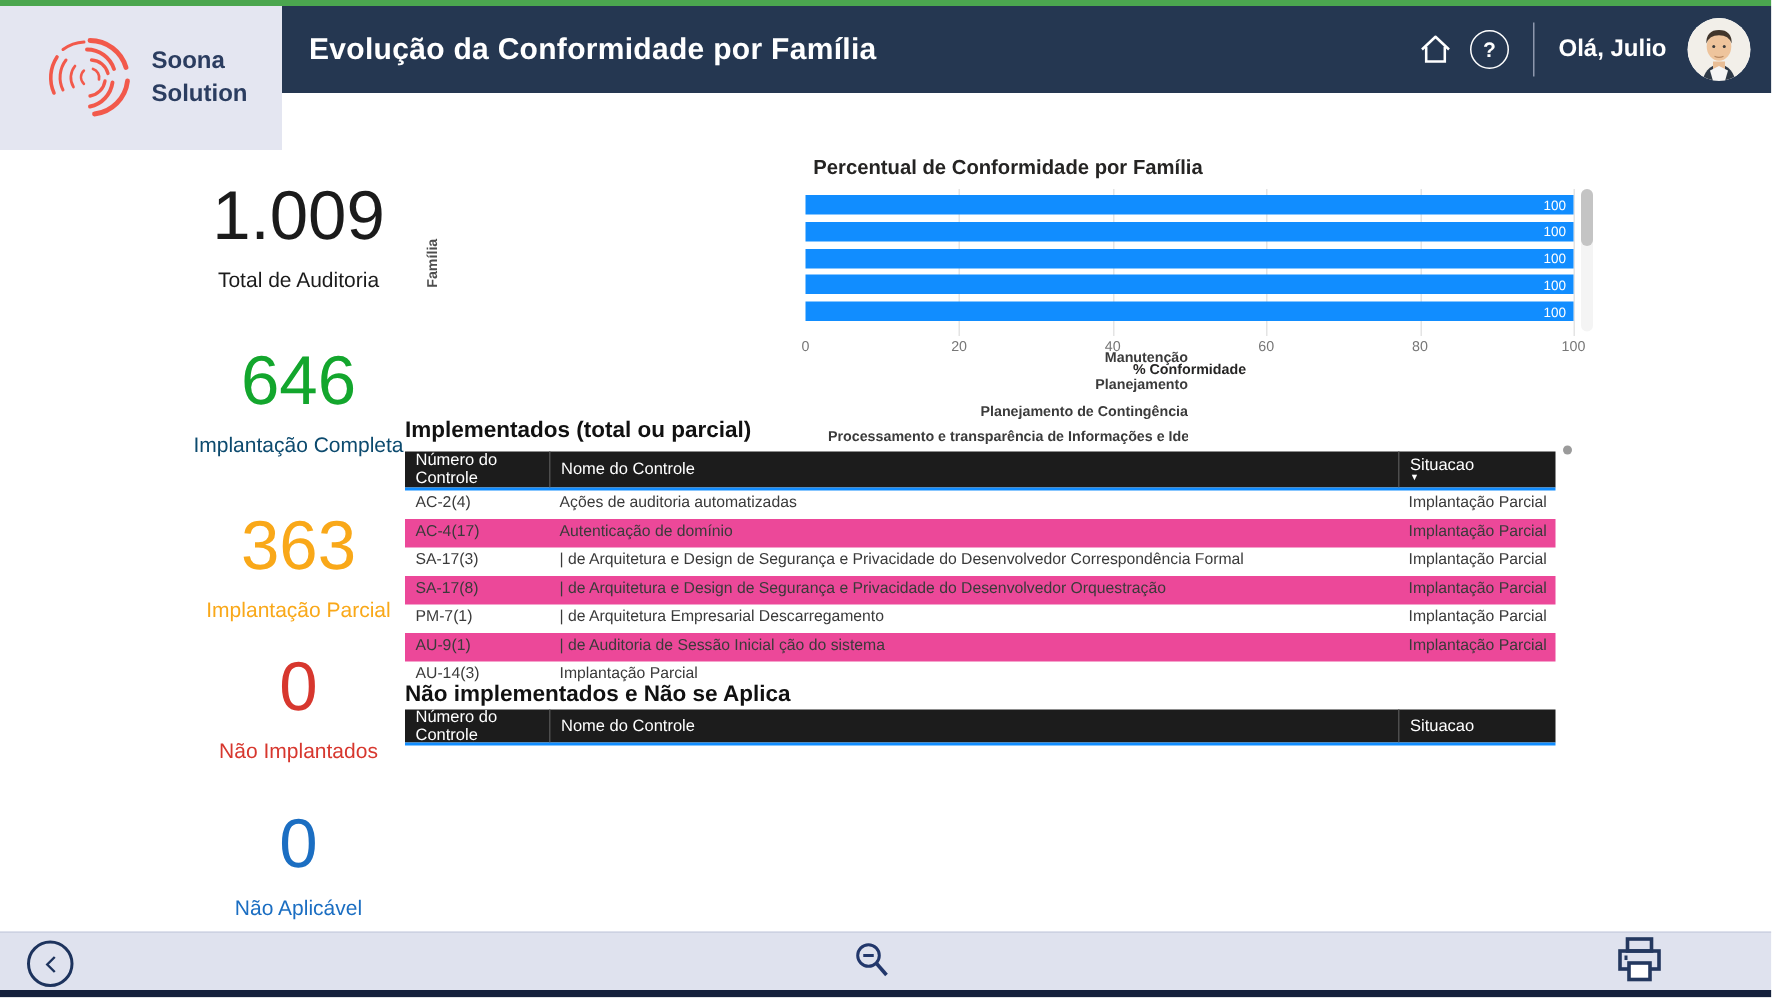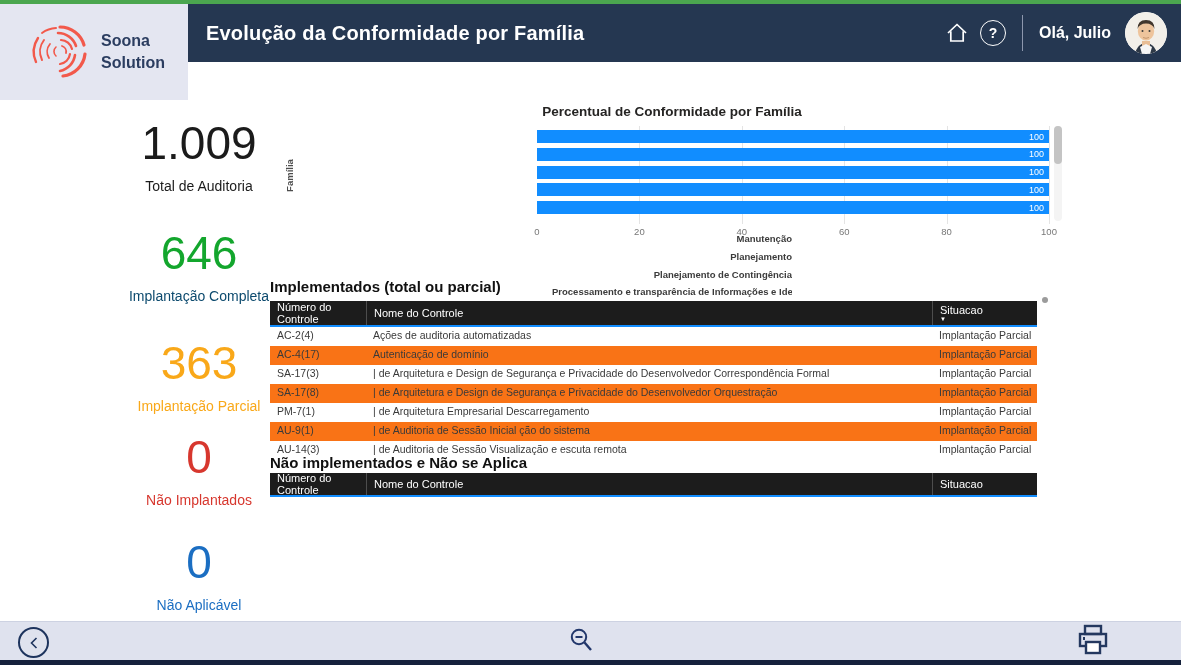--- a/index.html
+++ b/index.html
@@ -58,21 +58,21 @@
   .tbl-head .cell{font-size:11px;display:flex;align-items:center;padding-left:7px;box-sizing:border-box;}
   .tbl-head .cell + .cell{border-left:1px solid #4d4d4d;}
   .col-num{width:96px;flex:0 0 auto;}
   .col-name{flex:1 1 auto;}
   .col-sit{width:105px;flex:0 0 auto;}
   .head-sit-inner{display:flex;flex-direction:column;justify-content:center;line-height:1.1;}
   .sort-arrow{font-size:6px;line-height:6px;}
   .tbl-underline{position:absolute;left:270px;width:767px;height:2px;background:#118DFF;}
   .tbl-rows{position:absolute;left:270px;width:767px;}
   .trow{display:flex;height:19px;line-height:17.6px;font-size:10.5px;color:#3a3a3a;cursor:default;}
-  .trow.alt{background:#f97316;}
+  .trow.alt{background:#ec4899;}
   .trow .cell{padding-left:7px;box-sizing:border-box;white-space:nowrap;overflow:hidden;}
   .tbl-scroll-dot{position:absolute;left:1042px;top:297px;width:6px;height:6px;border-radius:50%;background:#9b9b9b;}
 
   
   .bottom-bar{position:absolute;left:0;top:621px;width:1181px;height:39px;background:#dfe2ee;border-top:1px solid #cdd2e2;}
   .bottom-navy{position:absolute;left:0;top:660px;width:1181px;height:5px;background:#15213c;}
   .back-btn{position:absolute;left:18px;top:627px;width:27px;height:27px;border:2px solid #1d335d;border-radius:50%;
             display:flex;align-items:center;justify-content:center;cursor:pointer;}
   .zoom-btn{position:absolute;left:566px;top:626px;width:30px;height:32px;cursor:pointer;}
   .print-btn{position:absolute;left:1076px;top:624px;width:34px;height:32px;cursor:pointer;}
@@ -194,20 +194,21 @@
         <div class="bar-row-label" style="top: 200.2px; left: 270px; position: absolute;">Proteção Física e Ambiental</div>
       </div>
     <div class="chart-axis" id="chart-axis">
         <div class="tick" style="left: 0px;">0</div>
         <div class="tick" style="left: 102.4px;">20</div>
         <div class="tick" style="left: 204.8px;">40</div>
         <div class="tick" style="left: 307.2px;">60</div>
         <div class="tick" style="left: 409.6px;">80</div>
         <div class="tick" style="left: 512px;">100</div>
       </div>
+    <div class="chart-xlabel">% Conformidade</div>
     <div class="chart-scrollbar">
       <div class="chart-scroll-thumb"></div>
     </div>
   </div>
 
   <div class="tbl-title" style="top:278px;">Implementados (total ou parcial)</div>
   <div class="tbl-head" style="top:301px;height:24px;" id="t1-head">
       <div class="cell col-num">Número do Controle</div>
       <div class="cell col-name">Nome do Controle</div>
       <div class="cell col-sit">
@@ -244,21 +245,20 @@
         <div class="cell col-name">| de Arquitetura Empresarial Descarregamento</div>
         <div class="cell col-sit">Implantação Parcial</div>
       </div>
       <div class="trow alt">
         <div class="cell col-num">AU-9(1)</div>
         <div class="cell col-name">| de Auditoria de Sessão Inicial ção do sistema</div>
         <div class="cell col-sit">Implantação Parcial</div>
       </div>
       <div class="trow">
         <div class="cell col-num">AU-14(3)</div>
-        <div class="cell col-name">| de Auditoria de Sessão Visualização e escuta remota</div>
         <div class="cell col-sit">Implantação Parcial</div>
       </div>
     </div>
   <div class="tbl-scroll-dot"></div>
 
   <div class="tbl-title" style="top:454px;">Não implementados e Não se Aplica</div>
   <div class="tbl-head" style="top:473px;height:22px;" id="t2-head">
       <div class="cell col-num">Número do Controle</div>
       <div class="cell col-name">Nome do Controle</div>
       <div class="cell col-sit">Situacao</div>

